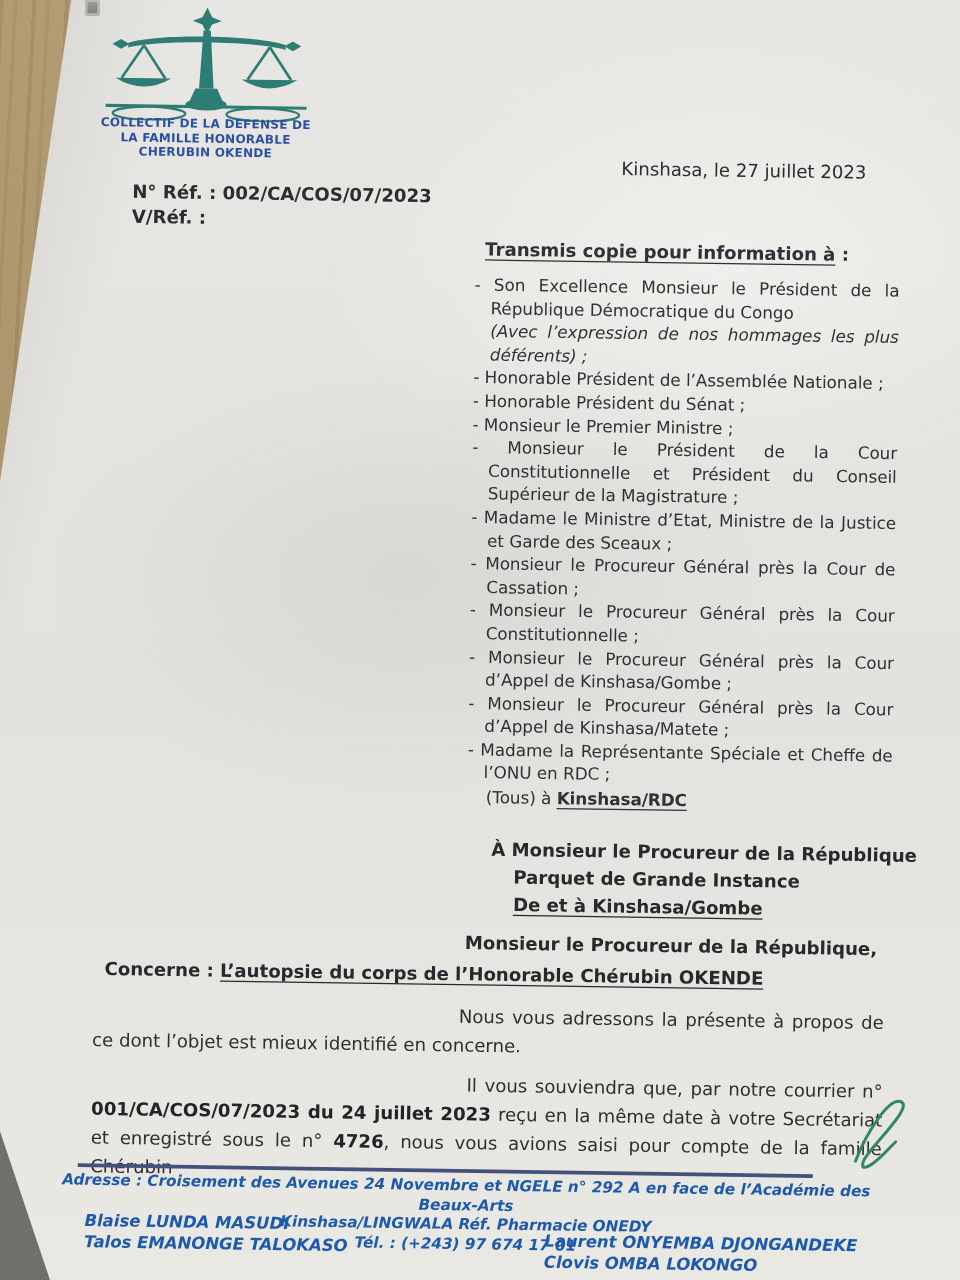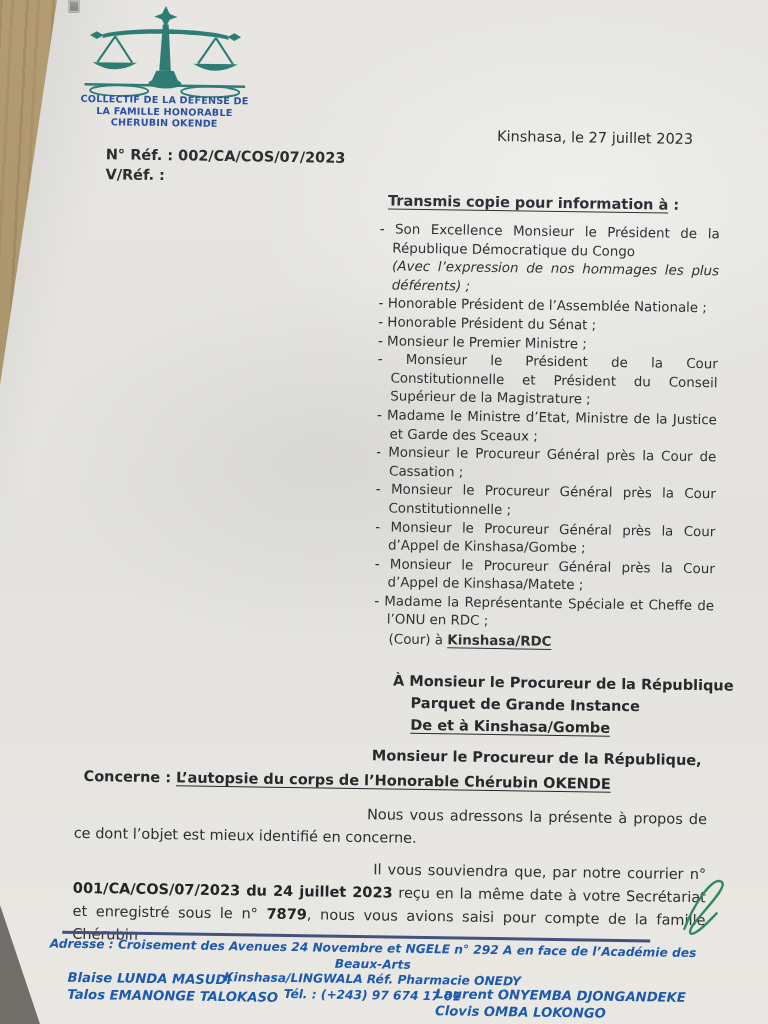--- a/index.html
+++ b/index.html
@@ -119,36 +119,36 @@
         <li><span>Honorable Président du Sénat ;</span></li>
         <li><span>Monsieur le Premier Ministre ;</span></li>
         <li><span>Monsieur le Président de la Cour Constitutionnelle et Président du Conseil Supérieur de la Magistrature ;</span></li>
         <li><span>Madame le Ministre d’Etat, Ministre de la Justice et Garde des Sceaux ;</span></li>
         <li><span>Monsieur le Procureur Général près la Cour de Cassation ;</span></li>
         <li><span>Monsieur le Procureur Général près la Cour Constitutionnelle ;</span></li>
         <li><span>Monsieur le Procureur Général près la Cour d’Appel de Kinshasa/Gombe ;</span></li>
         <li><span>Monsieur le Procureur Général près la Cour d’Appel de Kinshasa/Matete ;</span></li>
         <li><span>Madame la Représentante Spéciale et Cheffe de l’ONU en RDC ;</span></li>
       </ul>
-      <div class="tous"><span>(Cour) à </span><u>Kinshasa/RDC</u></div>
+      <div class="tous"><span>(Tous) à </span><u>Kinshasa/RDC</u></div>
     </div>
 
     <div class="abs addressee">
       <div>À Monsieur le Procureur de la République</div>
       <div class="ind">Parquet de Grande Instance</div>
       <div class="ind"><u>De et à  Kinshasa/Gombe</u></div>
     </div>
 
     <div class="abs salutation">Monsieur le Procureur de la République,</div>
 
     <div class="abs concerne"><span>Concerne : </span><u>L’autopsie du corps de l’Honorable Chérubin OKENDE</u></div>
 
     <div class="abs para para1">Nous vous adressons la présente à propos de ce dont l’objet est mieux identifié en concerne.</div>
 
-    <div class="abs para para2"><span>Il vous souviendra que, par notre courrier n° </span><b>001/CA/COS/07/2023 du 24 juillet 2023</b><span> reçu en la même date à votre Secrétariat et enregistré sous le n° </span><b>7879</b><span>, nous vous avions saisi pour compte de la famille Chérubin</span></div>
+    <div class="abs para para2"><span>Il vous souviendra que, par notre courrier n° </span><b>001/CA/COS/07/2023 du 24 juillet 2023</b><span> reçu en la même date à votre Secrétariat et enregistré sous le n° </span><b>4726</b><span>, nous vous avions saisi pour compte de la famille Chérubin</span></div>
 
     <svg class="abs paraph-svg" width="62" height="72" viewBox="0 0 62 72">
       <path d="M8,60 C16,38 34,8 44,12 C52,16 30,38 18,54 C12,62 12,68 20,63 C28,58 34,50 40,44" fill="none" stroke="#2f8a62" stroke-width="2.4" stroke-linecap="round"></path>
     </svg>
 
     <div class="abs footer-rule"></div>
 
     <div class="abs footer">
       <div>Adresse : Croisement des Avenues 24 Novembre et NGELE n° 292 A en face de l’Académie des Beaux-Arts</div>
       <div>Kinshasa/LINGWALA Réf. Pharmacie ONEDY</div>

